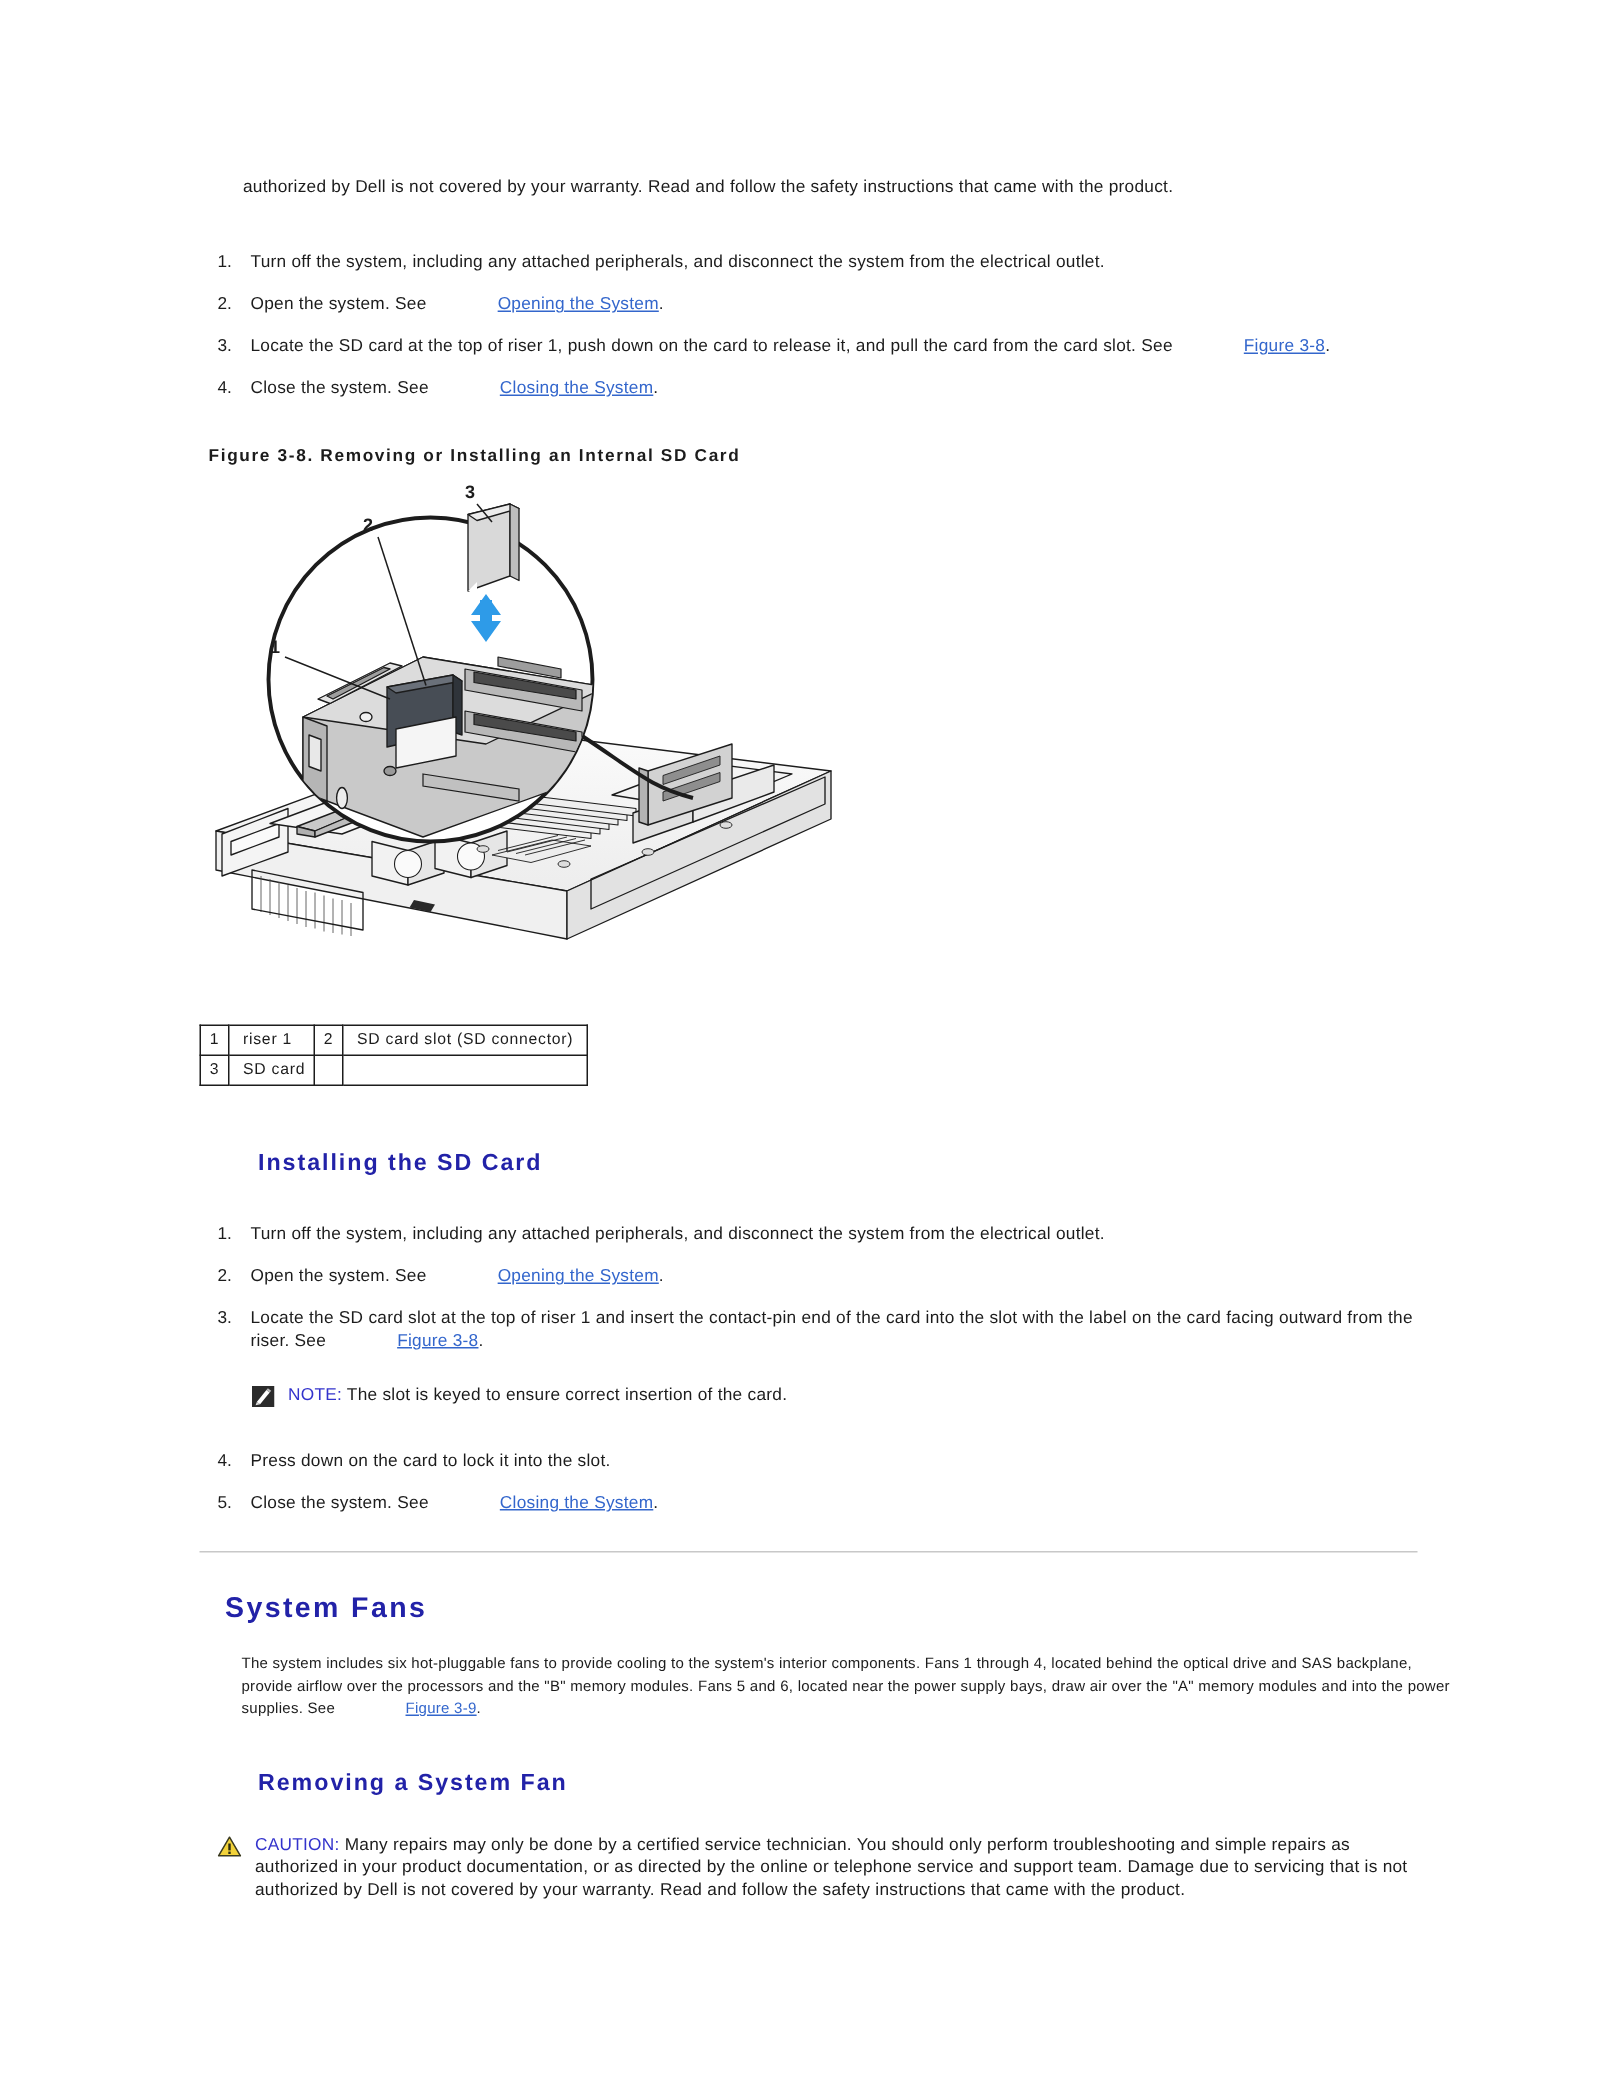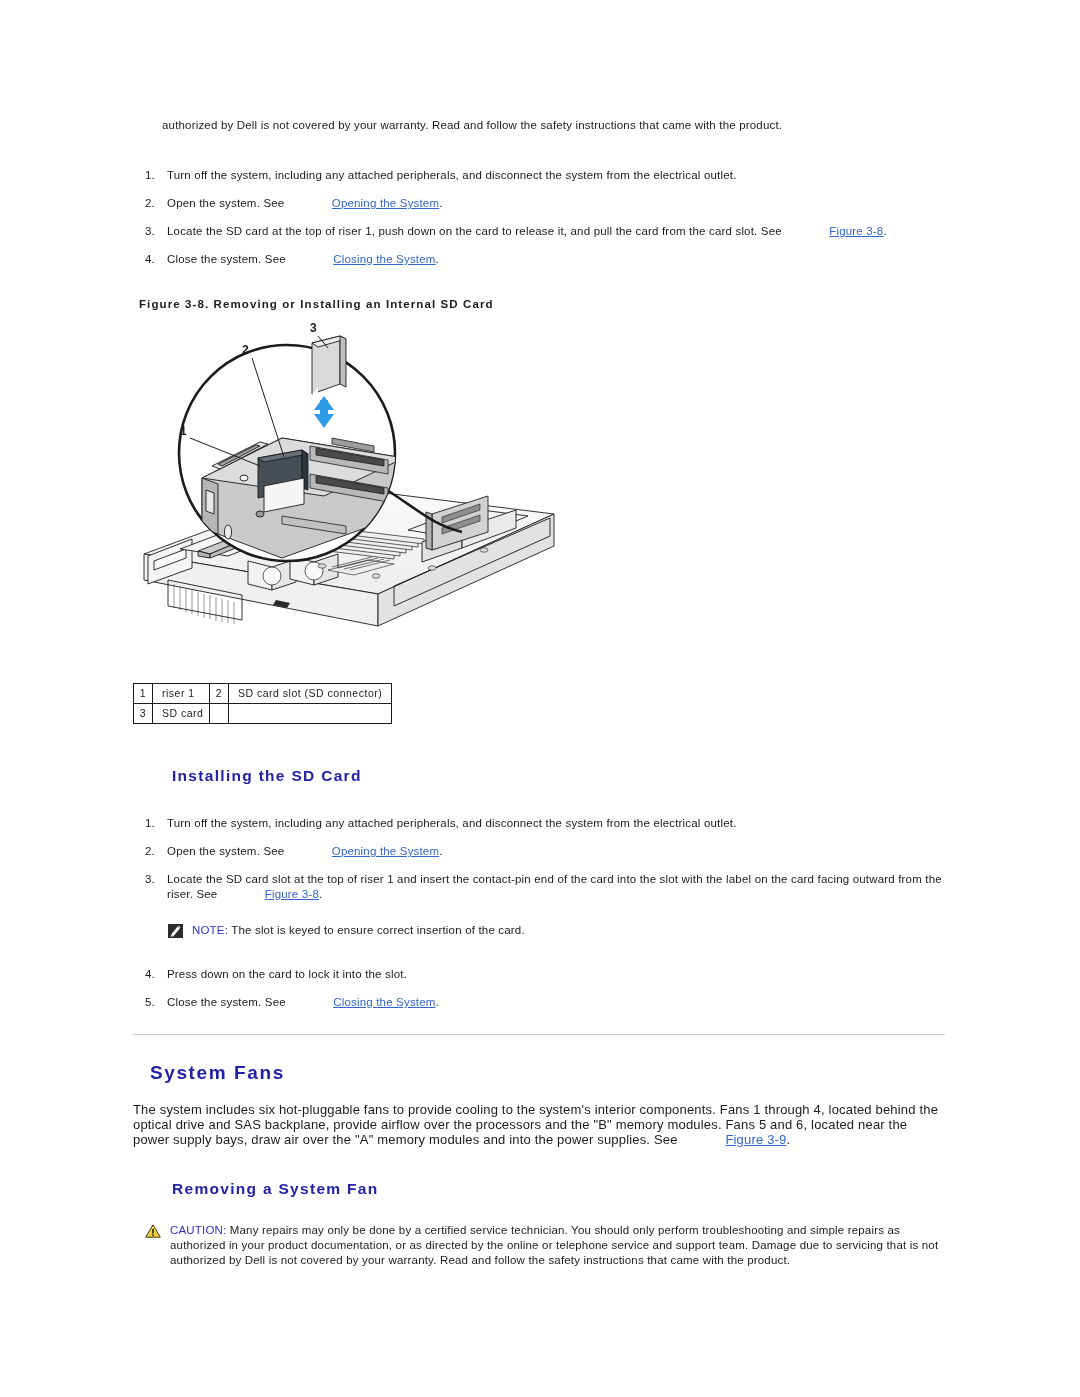--- a/index.html
+++ b/index.html
@@ -171,24 +171,25 @@
     left: 133px;
     top: 1034px;
     width: 812px;
     height: 1px;
     background: #c8c8c8;
   }
 
   
   .para {
     position: absolute;
-    font-size: 13px;
+    font-size: 10px;
     line-height: 15px;
     letter-spacing: 0.18px;
     color: #1c1c1c;
+    margin-left: 28px;
   }
 </style>
 </head>
 <body>
 
 <div class="page">
 
   <div class="top-continuation body-text">authorized by Dell is not covered by your warranty. Read and follow the safety instructions that came with the product.</div>
 
   <div class="steps" style="left:145px; top:168px;">

